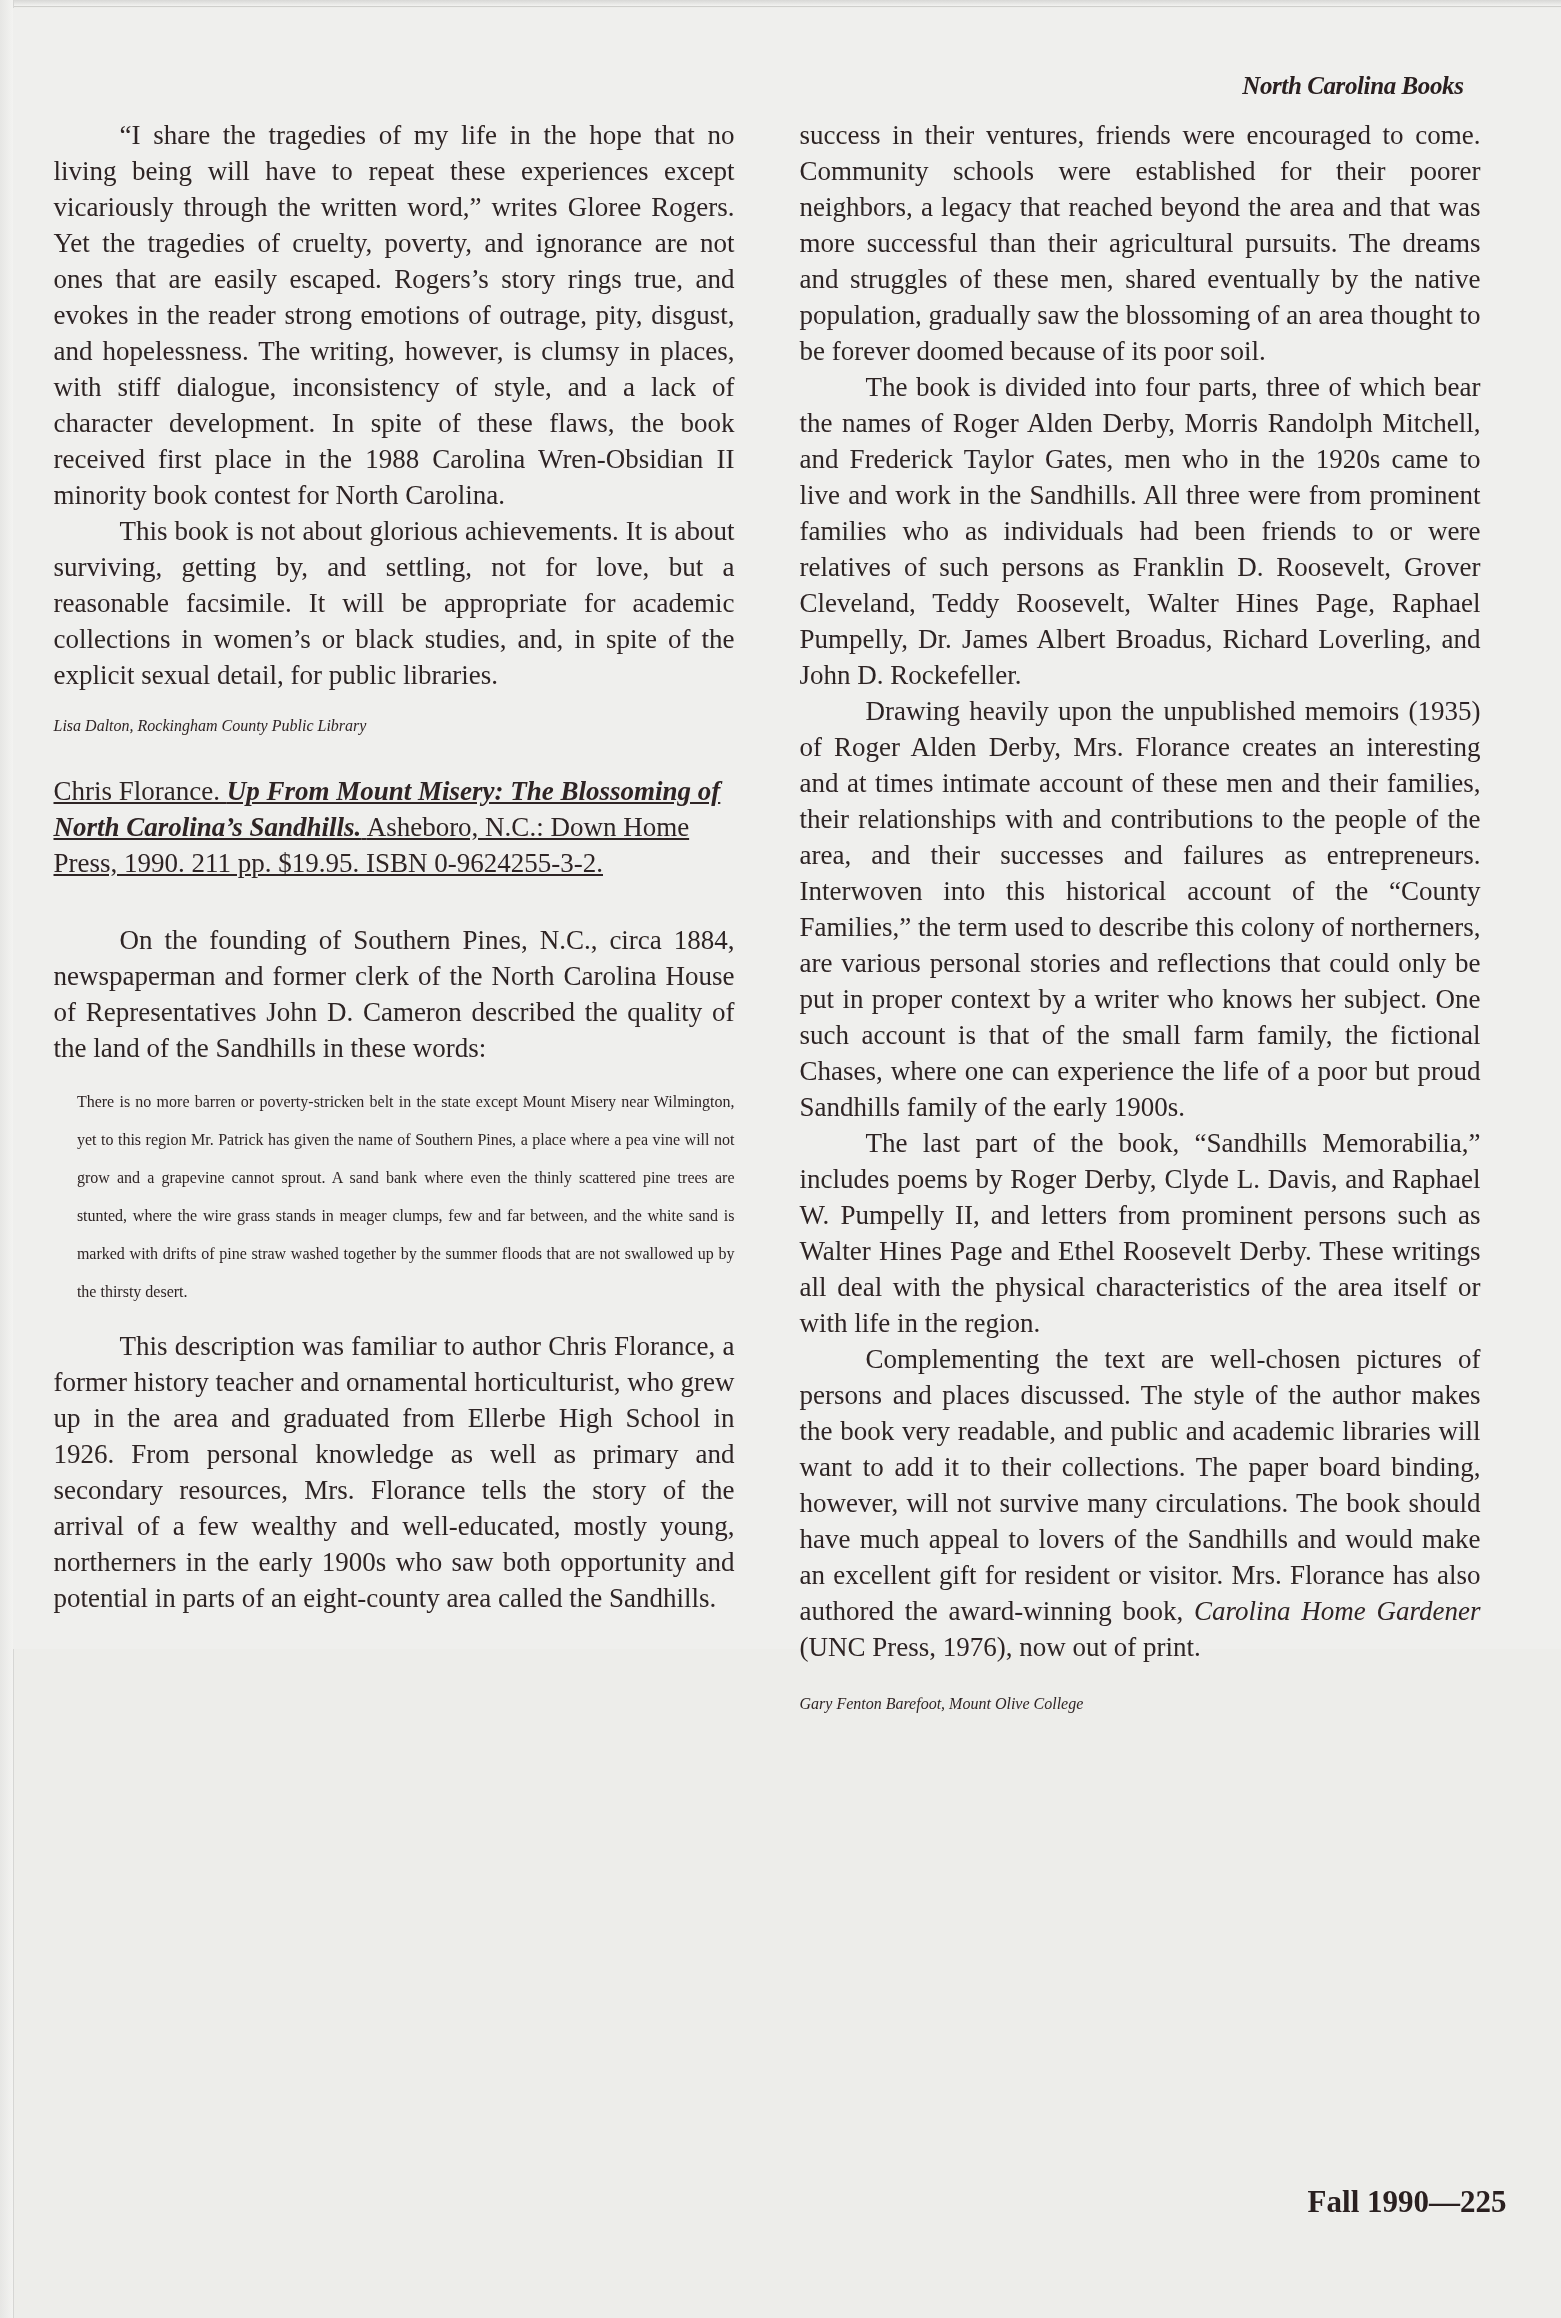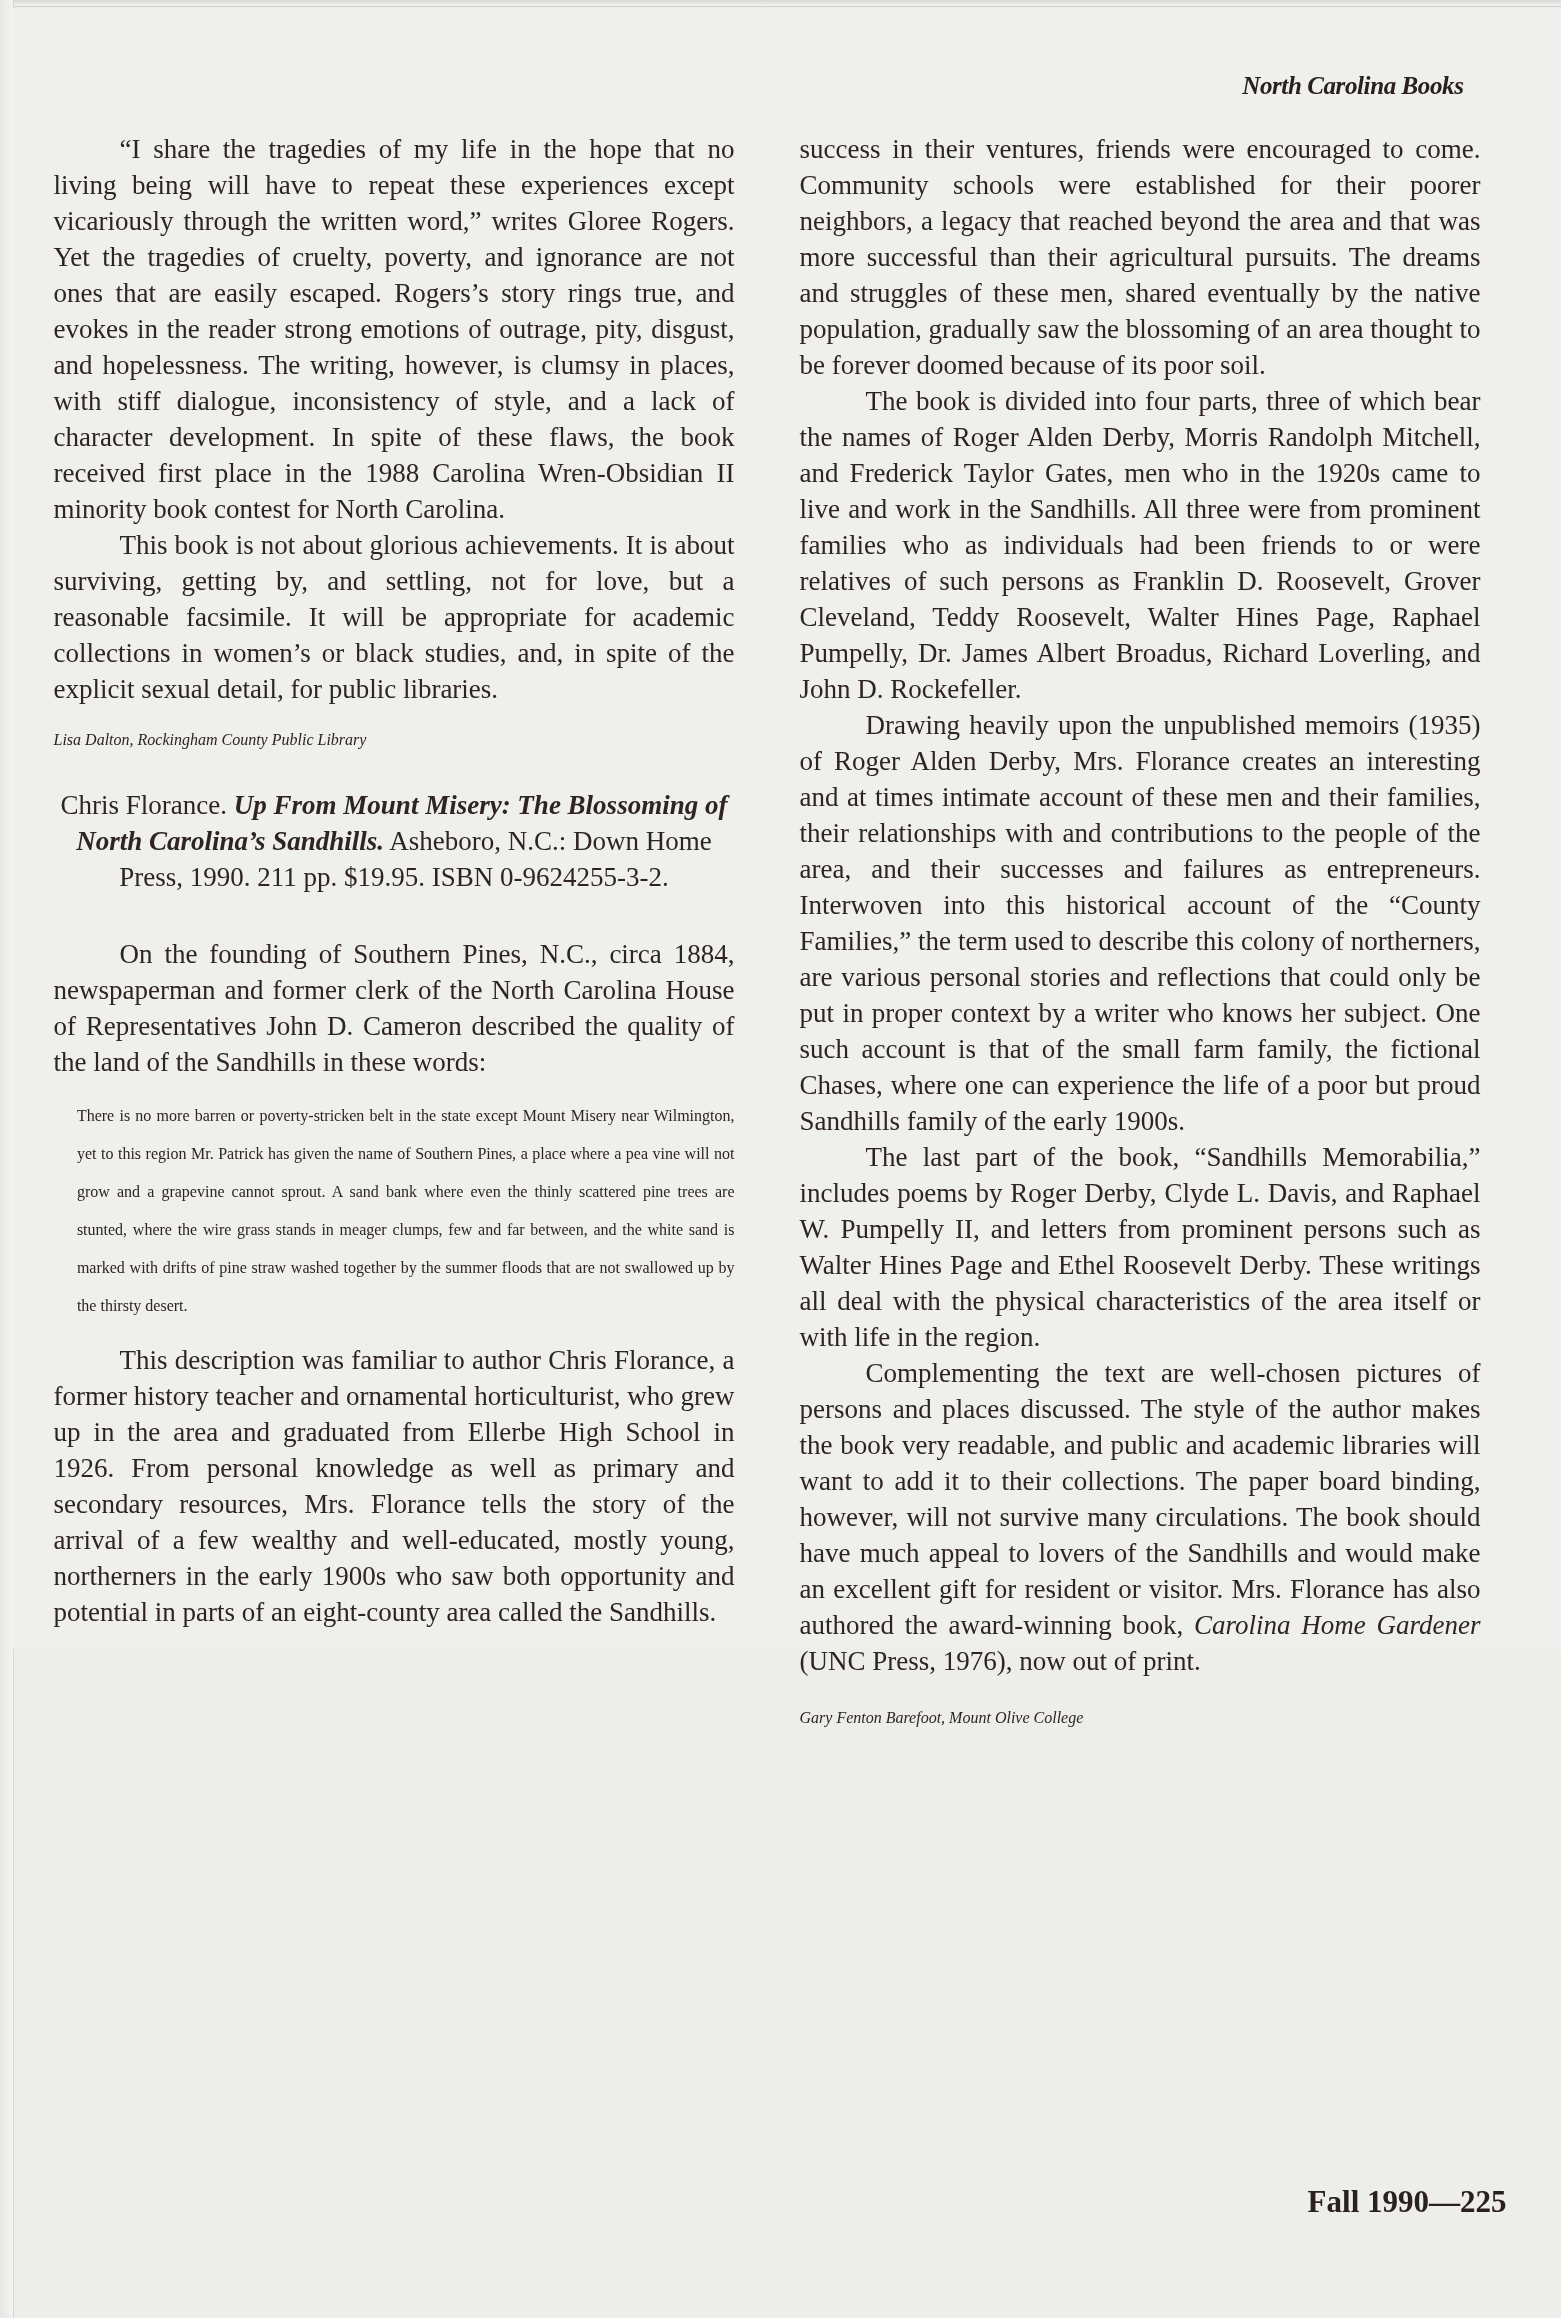--- a/index.html
+++ b/index.html
@@ -27,40 +27,40 @@
     background: #efefed;
   }
   .running-head {
     position: absolute; right: 98px; top: 64px;
     font-family: "Liberation Serif", serif;
     font-style: italic; font-weight: bold;
     font-size: 25px; letter-spacing: -0.4px;
     color: #2a2020;
   }
   .col {
-    position: absolute; top: 123px;
+    position: absolute; top: 109px;
     font-family: "Liberation Serif", serif;
     font-size: 27px;
     line-height: 36px;
     text-align: justify;
     hyphens: manual;
   }
   .col-left { left: 41px; width: 681px; }
   .col-right { left: 787px; width: 681px; }
   .col p { margin: 0; }
   .indent { text-indent: 66px; }
   .signature {
     font-style: italic;
     font-size: 16px;
     line-height: 26.6px;
     text-align: left;
   }
   .sig-left { margin-top: 20px !important; margin-bottom: 34px !important; }
   .sig-right { margin-top: 26.6px !important; }
-  .citation { text-align: center; }
+  .citation { text-align: left; text-decoration: underline; }
   .cit-title { font-weight: bold; font-style: italic; }
   .quote-block {
     margin: 17px 0 17px 23.4px !important;
     font-size: 16px;
     line-height: 38px;
     text-align: justify;
   }
   .gap-before { margin-top: 41px !important; }
   .italic { font-style: italic; }
   .folio {

